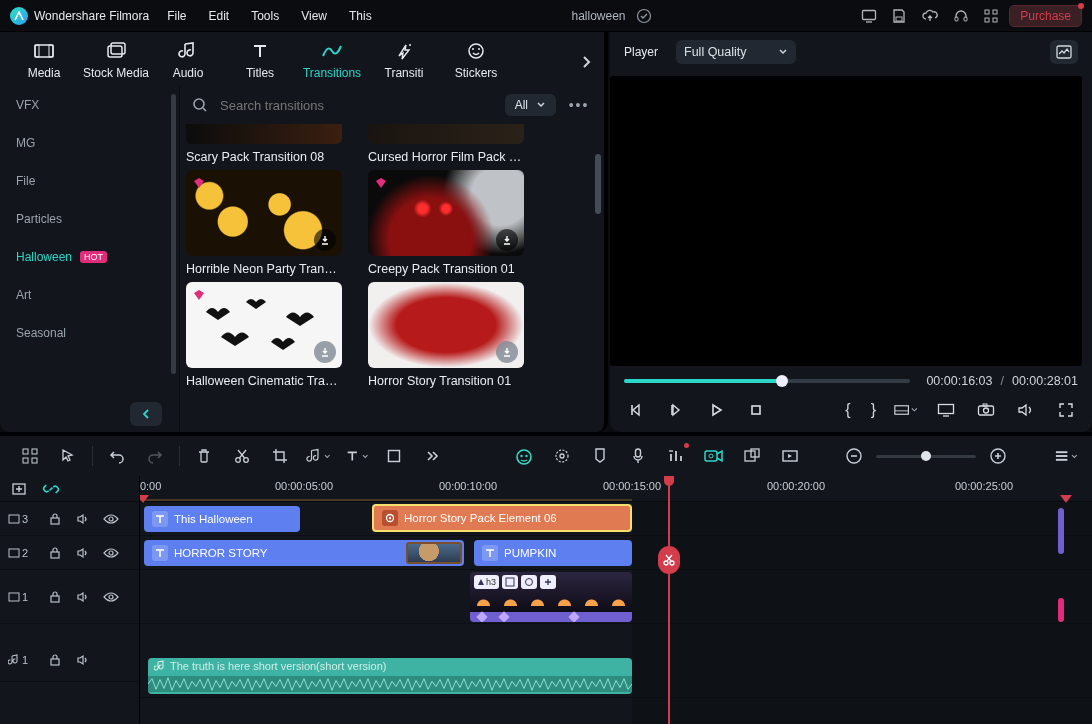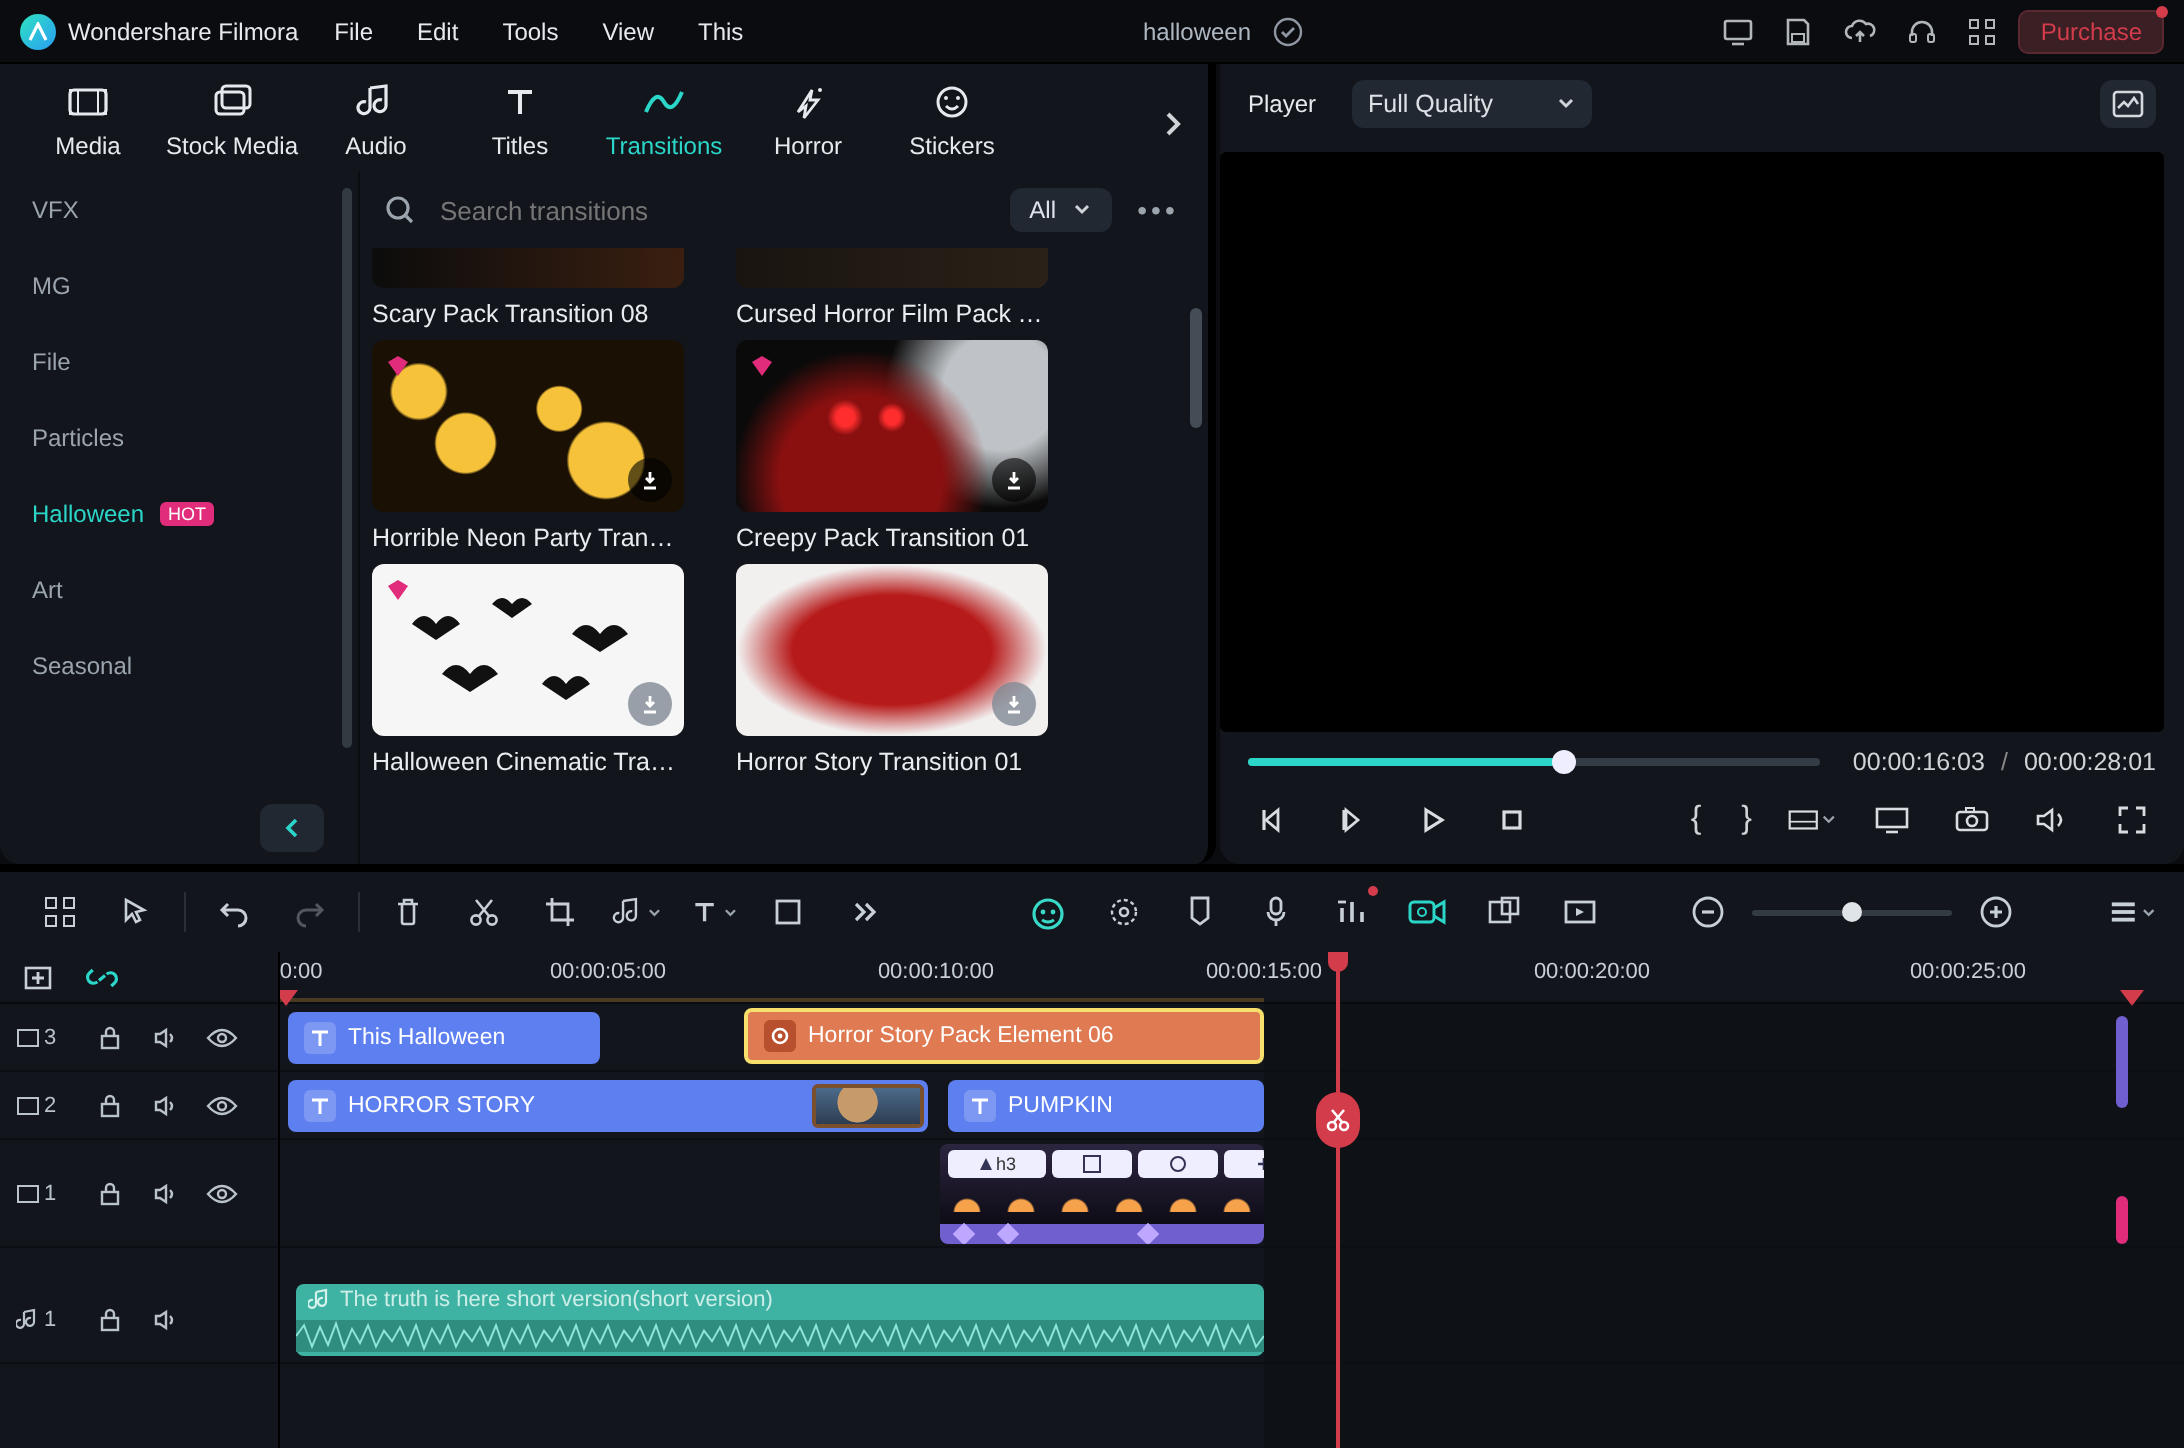--- a/index.html
+++ b/index.html
@@ -174,27 +174,27 @@
   .media-clip {
     position:absolute; top:2px; height:50px; border-radius:4px; overflow:hidden;
     display:flex;
   }
   .media-bottom-bar { position:absolute;left:0;right:0;bottom:0;height:10px;background:var(--row-purple);}
   .media-bottom-bar .diamond{position:absolute;bottom:1px;width:8px;height:8px;background:#bda7ff;transform:rotate(45deg);}
   .media-thumbs { position:absolute; inset:0 0 10px 0; display:flex;}
   .mthumb{flex:1;background:linear-gradient(#2c2540,#0e0c16);position:relative;}
   .mthumb::after{content:"";position:absolute;left:15%;right:15%;bottom:6px;height:16px;background:radial-gradient(circle at 50% 100%,#f5a24a 0 6px,transparent 7px);}
   .media-badges{position:absolute;left:4px;top:3px;display:flex;gap:3px;}
-  .mbadge{background:#eef;color:#333;border-radius:3px;padding:0 15px;font-size:9px;height:14px;display:flex;align-items:center;}
+  .mbadge{background:#eef;color:#333;border-radius:3px;padding:0 3px;font-size:9px;height:14px;display:flex;align-items:center;}
 
   .fx-bar { position:absolute; right:2px; top:10px; width:6px; bottom:10px; border-radius:3px; }
   .fx-bar.v{ background: var(--row-purple); right:2px; top:32px; height:46px;}
   .fx-bar.fx{ background: var(--pink); right:2px; top:122px; height:24px;}
 
-  .audio-row { height:44px; margin-top:14px; border-bottom:1px solid #0b0e12; position:relative;}
+  .audio-row { height:44px; margin-top:30px; border-bottom:1px solid #0b0e12; position:relative;}
   .audio-clip {
      position:absolute; top:4px; height:36px; border-radius:4px; background:var(--row-teal);
      color:#cdeee8; font-size:11px;
   }
   .audio-label{position:absolute;left:6px;top:2px;display:flex;align-items:center;gap:4px;}
   .wave{position:absolute;left:0;right:0;bottom:2px;top:18px; overflow:hidden;}
   .wave svg{width:100%;height:100%;}
 
   
   .playhead { position:absolute; top:0; bottom:0; width:2px; background:var(--vfx-red);}
@@ -303,21 +303,21 @@
       <div class="media-tab active"><div class="micon">
             <svg width="24" height="18" viewBox="0 0 24 18">
               <path d="M3 14 Q8 2 12 9 Q16 16 21 4" fill="none" stroke="#2bd6c9" stroke-width="2"></path>
             </svg>
           </div><span>Transitions</span></div>
       <div class="media-tab"><div class="micon">
             <svg width="20" height="20" viewBox="0 0 20 20">
               <path d="M5 15 L12 4 L11 9 L15 9 L8 18 L9 12 Z" fill="none" stroke="#e6e9ed" stroke-width="1.4"></path>
               <circle cx="16" cy="4" r="1" fill="#e6e9ed"></circle>
             </svg>
-          </div><span>Horror</span></div>
+          </div><span>Transiti</span></div>
       <div class="media-tab"><div class="micon">
             <svg width="20" height="20" viewBox="0 0 20 20">
               <circle cx="10" cy="10" r="7" fill="none" stroke="#e6e9ed" stroke-width="1.5"></circle>
               <path d="M7 8 l0 0 M13 8 l0 0" stroke="#e6e9ed" stroke-width="2" stroke-linecap="round"></path>
               <path d="M7 12 q3 3 6 0" fill="none" stroke="#e6e9ed" stroke-width="1.5"></path>
             </svg>
           </div><span>Stickers</span></div>
       <div class="chev-right">
           <svg width="10" height="14" viewBox="0 0 10 14">
             <path d="M3 2 l5 5 -5 5" fill="none" stroke="#cfd4d9" stroke-width="2"></path>

